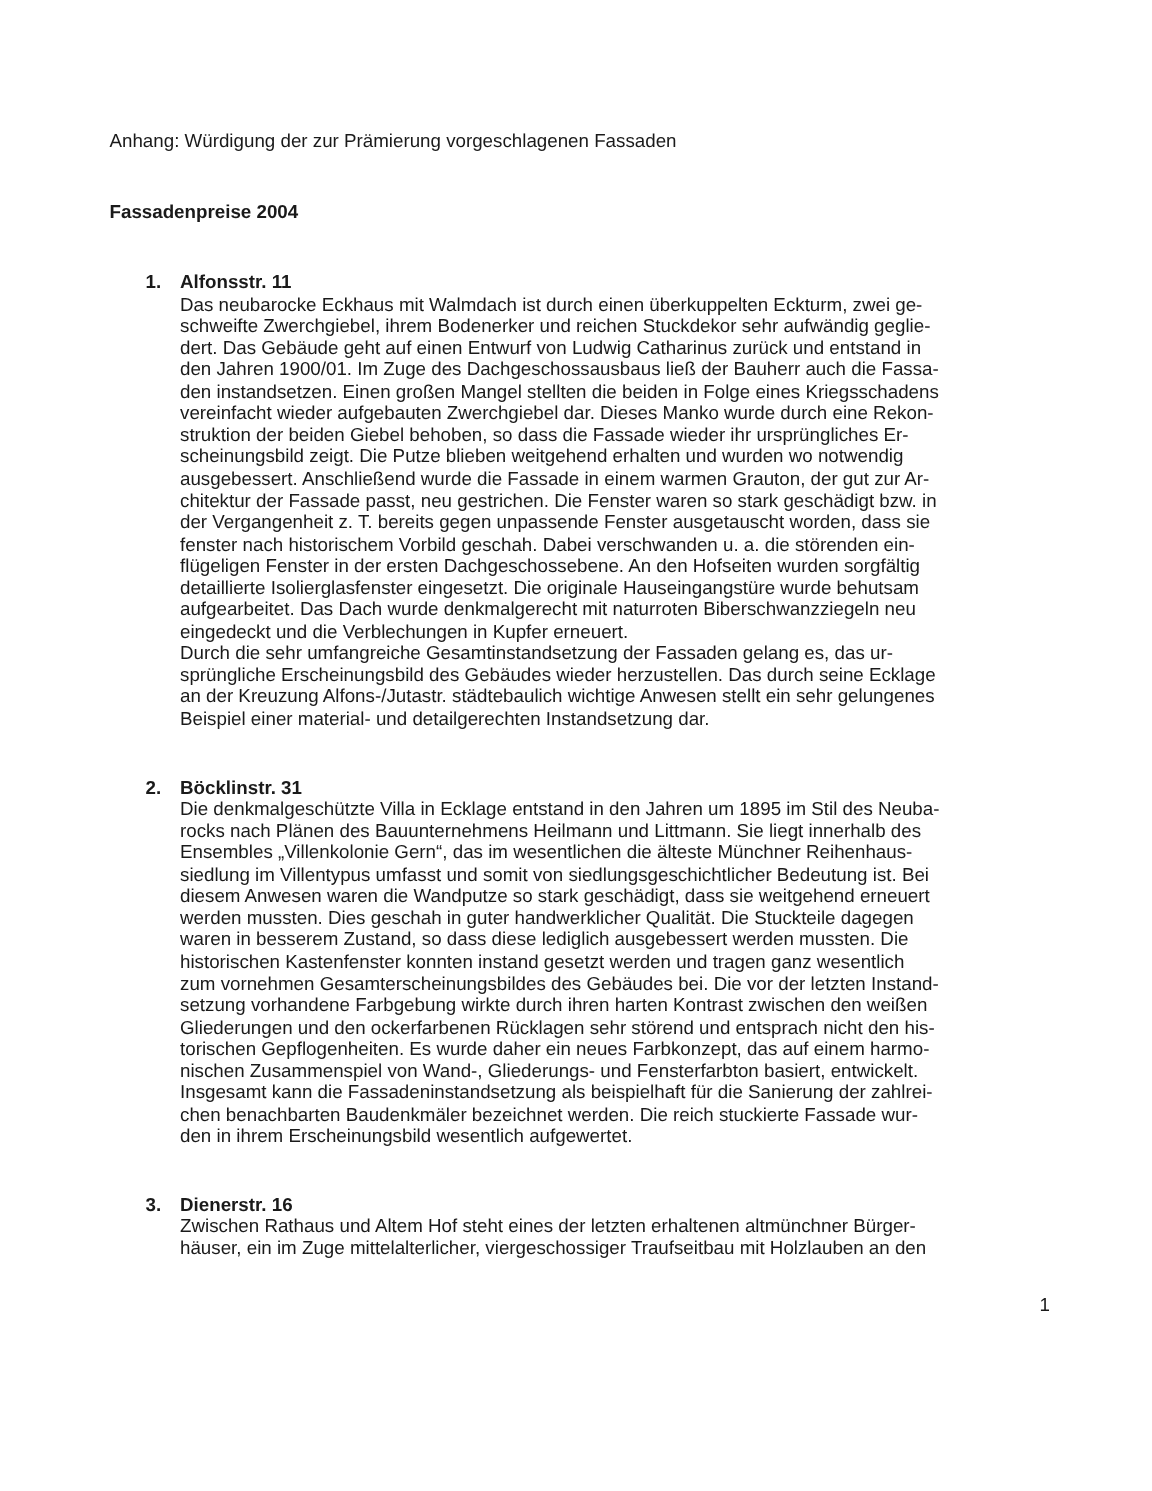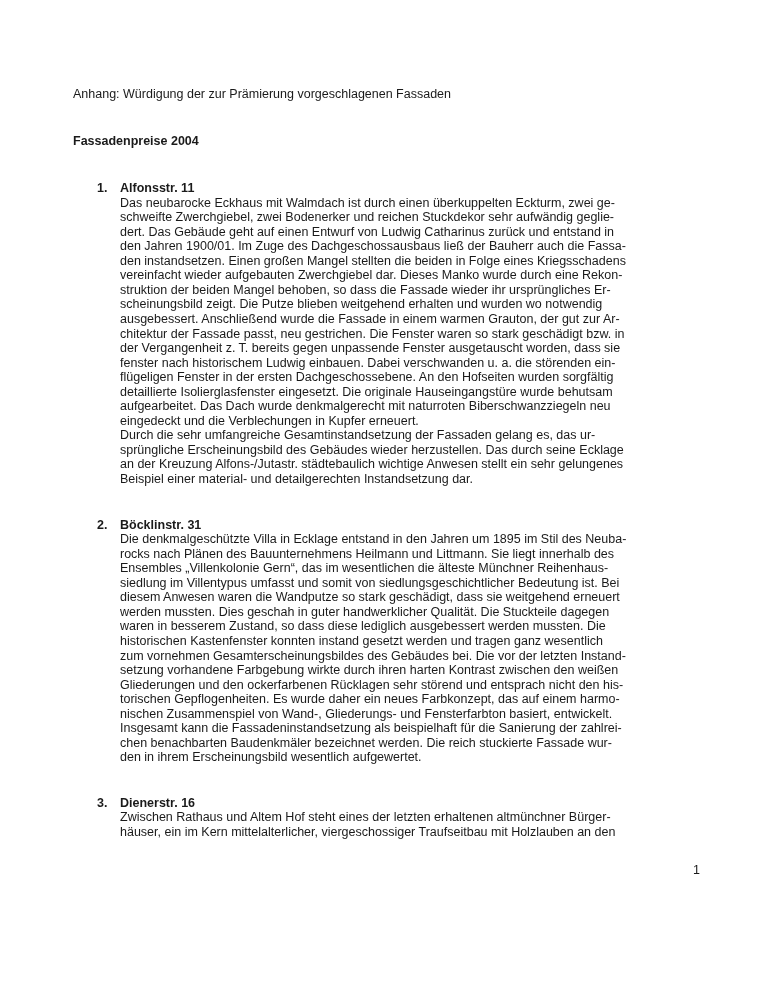--- a/index.html
+++ b/index.html
@@ -64,31 +64,31 @@
   <div class="doc-title">Fassadenpreise 2004</div>
 
   <main id="sections-root">
       <section class="section sec-gap-first">
         <div class="section-heading">
           <span class="section-number">1.</span>
           <span>Alfonsstr. 11</span>
         </div>
         <div class="section-body">
           <div class="text-line">Das neubarocke Eckhaus mit Walmdach ist durch einen überkuppelten Eckturm, zwei ge-</div>
-          <div class="text-line">schweifte Zwerchgiebel, zwei Bodenerker und reichen Stuckdekor sehr aufwändig geglie-</div>
+          <div class="text-line">schweifte Zwerchgiebel, ihrem Bodenerker und reichen Stuckdekor sehr aufwändig geglie-</div>
           <div class="text-line">dert. Das Gebäude geht auf einen Entwurf von Ludwig Catharinus zurück und entstand in</div>
           <div class="text-line">den Jahren 1900/01. Im Zuge des Dachgeschossausbaus ließ der Bauherr auch die Fassa-</div>
           <div class="text-line">den instandsetzen. Einen großen Mangel stellten die beiden in Folge eines Kriegsschadens</div>
           <div class="text-line">vereinfacht wieder aufgebauten Zwerchgiebel dar. Dieses Manko wurde durch eine Rekon-</div>
-          <div class="text-line">struktion der beiden Mangel behoben, so dass die Fassade wieder ihr ursprüngliches Er-</div>
+          <div class="text-line">struktion der beiden Giebel behoben, so dass die Fassade wieder ihr ursprüngliches Er-</div>
           <div class="text-line">scheinungsbild zeigt. Die Putze blieben weitgehend erhalten und wurden wo notwendig</div>
           <div class="text-line">ausgebessert. Anschließend wurde die Fassade in einem warmen Grauton, der gut zur Ar-</div>
           <div class="text-line">chitektur der Fassade passt, neu gestrichen. Die Fenster waren so stark geschädigt bzw. in</div>
           <div class="text-line">der Vergangenheit z. T. bereits gegen unpassende Fenster ausgetauscht worden, dass sie</div>
-          <div class="text-line">fenster nach historischem Ludwig einbauen. Dabei verschwanden u. a. die störenden ein-</div>
+          <div class="text-line">fenster nach historischem Vorbild geschah. Dabei verschwanden u. a. die störenden ein-</div>
           <div class="text-line">flügeligen Fenster in der ersten Dachgeschossebene. An den Hofseiten wurden sorgfältig</div>
           <div class="text-line">detaillierte Isolierglasfenster eingesetzt. Die originale Hauseingangstüre wurde behutsam</div>
           <div class="text-line">aufgearbeitet. Das Dach wurde denkmalgerecht mit naturroten Biberschwanzziegeln neu</div>
           <div class="text-line">eingedeckt und die Verblechungen in Kupfer erneuert.</div>
           <div class="text-line">Durch die sehr umfangreiche Gesamtinstandsetzung der Fassaden gelang es, das ur-</div>
           <div class="text-line">sprüngliche Erscheinungsbild des Gebäudes wieder herzustellen. Das durch seine Ecklage</div>
           <div class="text-line">an der Kreuzung Alfons-/Jutastr. städtebaulich wichtige Anwesen stellt ein sehr gelungenes</div>
           <div class="text-line">Beispiel einer material- und detailgerechten Instandsetzung dar.</div>
         </div>
       </section>
@@ -116,19 +116,19 @@
           <div class="text-line">den in ihrem Erscheinungsbild wesentlich aufgewertet.</div>
         </div>
       </section>
       <section class="section sec-gap">
         <div class="section-heading">
           <span class="section-number">3.</span>
           <span>Dienerstr. 16</span>
         </div>
         <div class="section-body">
           <div class="text-line">Zwischen Rathaus und Altem Hof steht eines der letzten erhaltenen altmünchner Bürger-</div>
-          <div class="text-line">häuser, ein im Kern mittelalterlicher, viergeschossiger Traufseitbau mit Holzlauben an den</div>
+          <div class="text-line">häuser, ein im Zuge mittelalterlicher, viergeschossiger Traufseitbau mit Holzlauben an den</div>
         </div>
       </section>
     </main>
 
   <div class="page-number">1</div>
 </div>
 
 </body></html>

